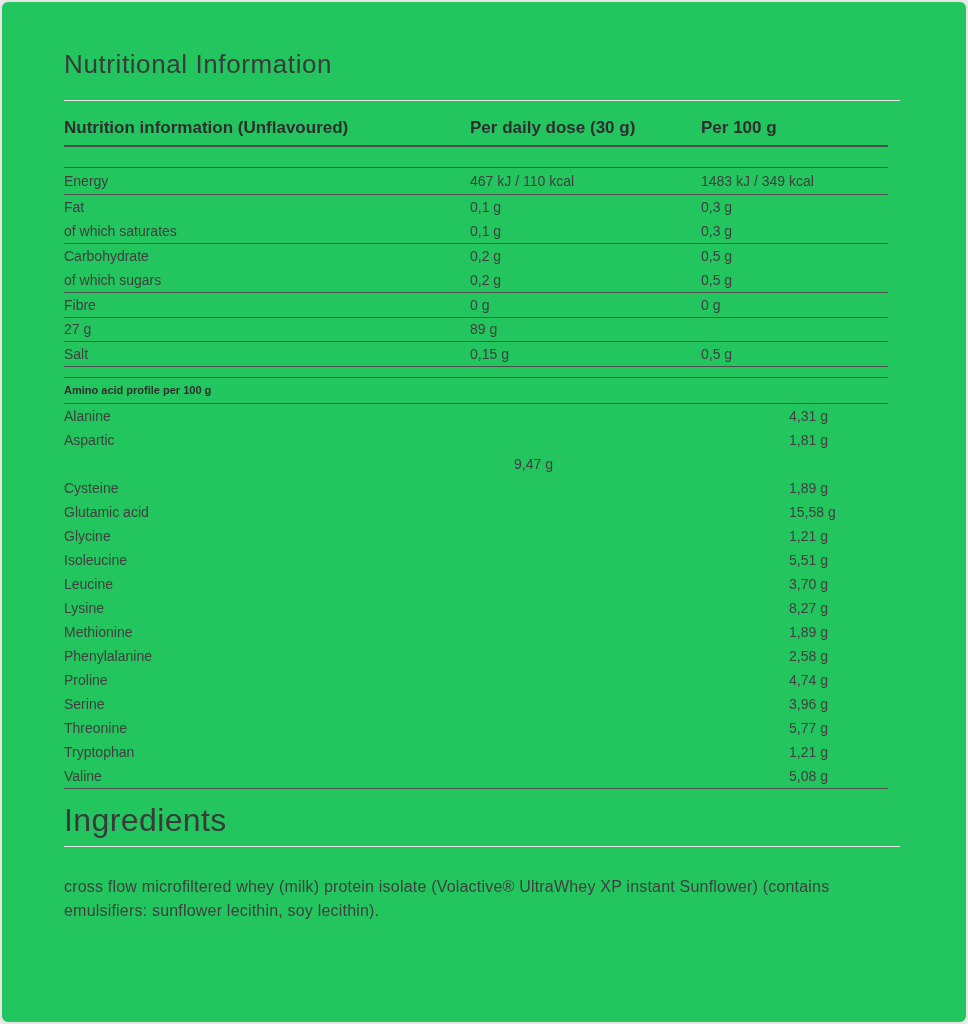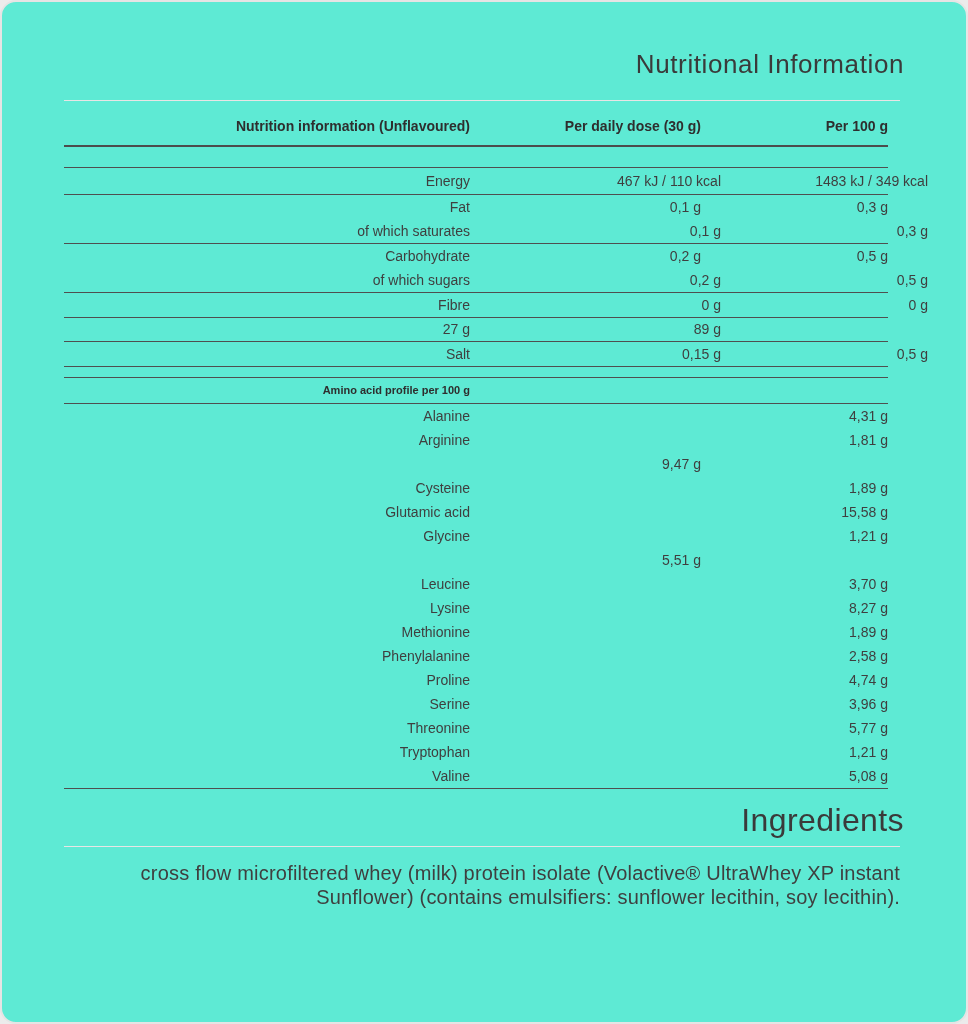--- a/index.html
+++ b/index.html
@@ -4,27 +4,26 @@
 <style>
   * { box-sizing: border-box; }
   html, body { margin: 0; padding: 0; background: #ecebeb; }
   body {
     font-family: "Liberation Sans", "DejaVu Sans", sans-serif;
     color: #3f3f3f;
   }
   .viewport {
     width: 968px;
     height: 1024px;
-    background: #5eead4;
+    background: #22c55e;
     border: 2px solid #e6e4e4;
-    border-radius: 16px;
+    border-radius: 8px;
     padding: 46px 62px 0 62px;
     overflow: hidden;
     position: relative;
-    text-align: right;
   }
   h1.section-title {
     margin: 0 0 20px 0;
     font-size: 26px;
     font-weight: 500;
     letter-spacing: 0.6px;
     color: #3a3a3a;
     line-height: 32px;
   }
   h2.section-title {
@@ -49,47 +48,47 @@
     display: grid;
     grid-template-columns: 406px 231px 187px;
     align-items: center;
   }
   .row > div { white-space: nowrap; }
   .thead-row {
     height: 29px;
     align-items: end;
     padding-bottom: 18px;
     font-weight: 700;
-    font-size: 14px;
+    font-size: 17px;
     color: #2e2e2e;
     border-bottom: 2px solid #4c4c4c;
   }
   .spacer-row {
     height: 21px;
     border-bottom: 1.5px solid #4f4f4f;
   }
   .spacer-row--thin {
     height: 11px;
     border-bottom: 1.5px solid #4f4f4f;
   }
   .body-row { height: 24.5px; }
   .body-row--first { height: 27px; }
-  .row-rule { border-bottom: 1.5px solid #4f4f4f; gap: 20px; }
+  .row-rule { border-bottom: 1.5px solid #4f4f4f; }
   .subhead-row {
     height: 26px;
     font-weight: 700;
     font-size: 11px;
     color: #2e2e2e;
     border-bottom: 1.5px solid #4f4f4f;
   }
-  .amino-row { height: 24px; }
+  .amino-row { height: 24px; gap: 44px; }
   .amino-body { border-bottom: 1.5px solid #4f4f4f; }
   .ingredients-text {
-    margin: 14px 0 0 0;
-    font-size: 20px;
+    margin: 28px 0 0 0;
+    font-size: 16px;
     line-height: 24px;
     letter-spacing: 0.2px;
     color: #3f3f3f;
     max-width: 836px;
   }
 </style>
 </head>
 <body>
 
 <div class="viewport">
@@ -162,21 +161,21 @@
       <div></div>
     </div>
 
     <div class="amino-body">
       <div class="row amino-row">
         <div>Alanine</div>
         <div></div>
         <div>4,31 g</div>
       </div>
       <div class="row amino-row">
-        <div>Arginine</div>
+        <div>Aspartic</div>
         <div></div>
         <div>1,81 g</div>
       </div>
       <div class="row amino-row">
         <div></div>
         <div>9,47 g</div>
       </div>
       <div class="row amino-row">
         <div>Cysteine</div>
         <div></div>
@@ -186,20 +185,21 @@
         <div>Glutamic acid</div>
         <div></div>
         <div>15,58 g</div>
       </div>
       <div class="row amino-row">
         <div>Glycine</div>
         <div></div>
         <div>1,21 g</div>
       </div>
       <div class="row amino-row">
+        <div>Isoleucine</div>
         <div></div>
         <div>5,51 g</div>
       </div>
       <div class="row amino-row">
         <div>Leucine</div>
         <div></div>
         <div>3,70 g</div>
       </div>
       <div class="row amino-row">
         <div>Lysine</div>

